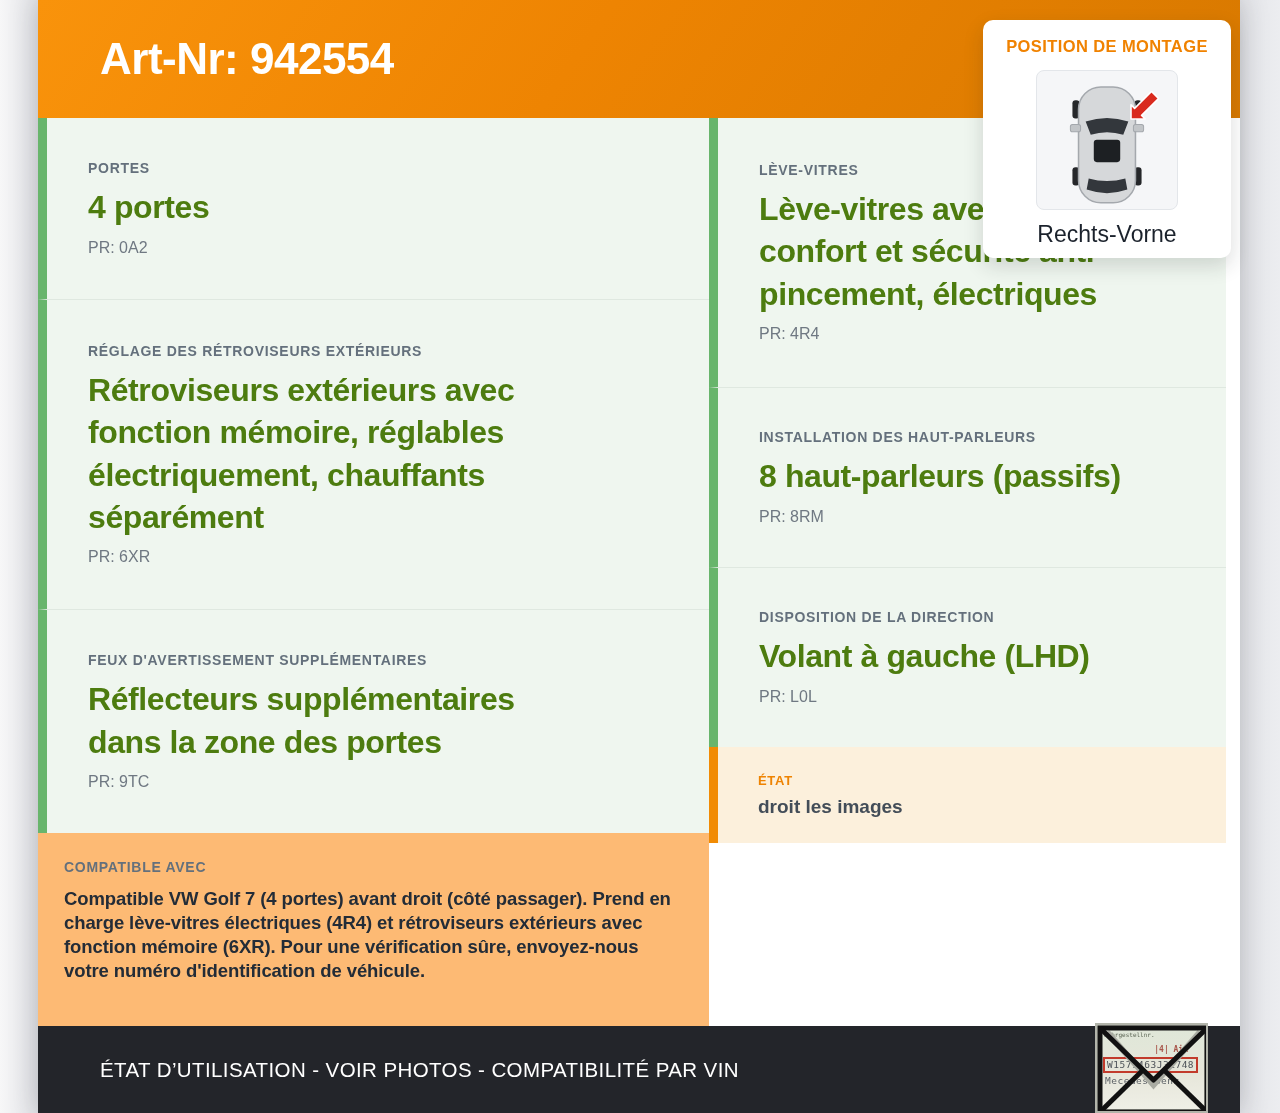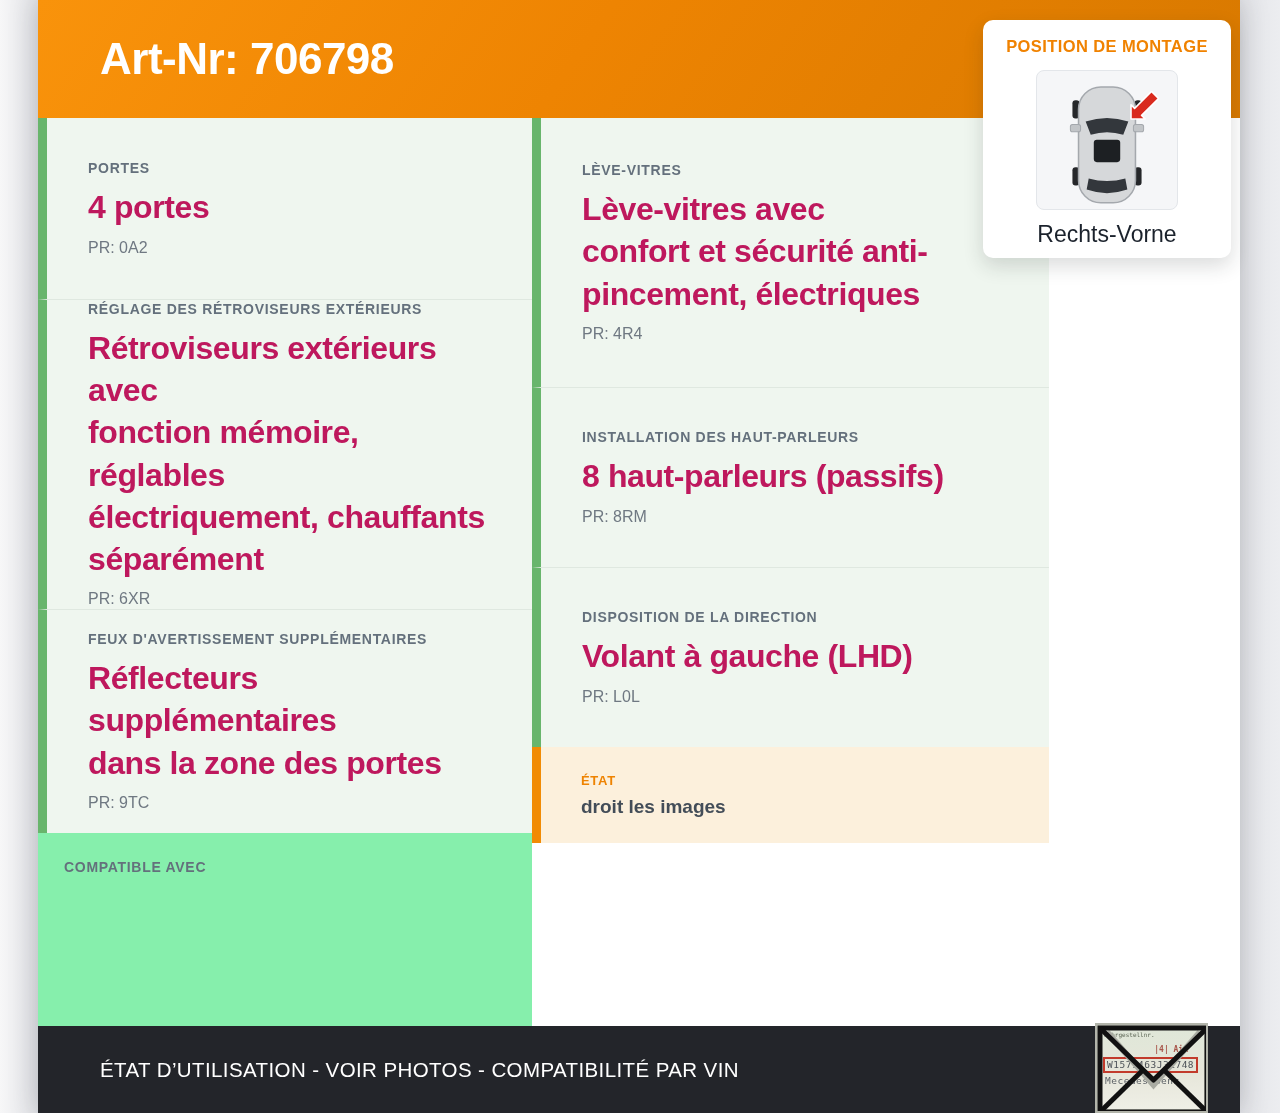--- a/index.html
+++ b/index.html
@@ -17,47 +17,47 @@
   .header{
     height:118px;display:flex;align-items:center;padding-left:62px;box-sizing:border-box;
     background:linear-gradient(125deg,#f9930b 0%,#ee8402 45%,#d87900 100%);
   }
   .header h1{
     margin:0;font-size:44px;font-weight:700;color:#ffffff;letter-spacing:-.5px;
   }
   
   .columns{display:flex;height:908px;background:#fff;}
   .col{display:flex;flex-direction:column;box-sizing:border-box;}
-  .col-left{width:494px;}
+  .col-left{width:671px;}
   .col-right{width:517px;}
   .card{
     box-sizing:border-box;background:#eff6ef;border-left:9px solid #68b56c;
     padding:0 44px 0 41px;display:flex;flex-direction:column;justify-content:center;
   }
   .card + .card{border-top:1px solid #dfe8e0;}
   .card-label{
     font-size:14px;font-weight:700;color:#64707c;letter-spacing:.7px;
   }
   .card-title{
-    margin-top:10px;font-size:32px;font-weight:700;color:#be185d;
+    margin-top:10px;font-size:32px;font-weight:700;color:#4d7c0f;
     line-height:1.32;letter-spacing:-.4px;white-space:pre-line;
   }
   .card-pr{margin-top:10px;font-size:16px;color:#6f7882;}
   .h181{height:181px}.h310{height:310px}.h224{height:224px}
   .h269{height:269px}.h180{height:180px}
   
   .card-etat{
     box-sizing:border-box;height:96px;background:#fcf0dc;border-left:9px solid #f18b04;
     padding:0 44px 0 40px;display:flex;flex-direction:column;justify-content:center;
   }
   .etat-label{font-size:13px;font-weight:700;color:#ee8302;letter-spacing:.7px;}
   .etat-text{margin-top:8px;font-size:19px;font-weight:700;color:#434d58;}
   
   .compat{
-    box-sizing:border-box;flex:1;background:#86efac;padding:26px 28px 0 26px;
+    box-sizing:border-box;flex:1;background:#fdba74;padding:26px 28px 0 26px;
   }
   .compat-label{font-size:14px;font-weight:700;color:#64707c;letter-spacing:.7px;}
   .compat-text{
     margin-top:12px;font-size:18.5px;font-weight:700;color:#232c37;line-height:1.3;
     letter-spacing:-.1px;
   }
   
   .footer{
     position:absolute;left:0;bottom:0;width:100%;height:87px;background:#23252a;
     display:flex;align-items:center;padding-left:62px;box-sizing:border-box;
@@ -92,21 +92,21 @@
   .vin-box{border:2px solid #c23b2c;padding:0 2px 1px 2px;display:inline-block;}
   .brand-row{position:absolute;left:6px;top:48px;font-size:9.5px;color:#5c6166;letter-spacing:.5px;}
   .env-svg{position:absolute;inset:0;}
 </style>
 </head>
 <body>
 
 <div class="content">
 
   <div class="header">
-    <h1>Art-Nr: 706798</h1>
+    <h1>Art-Nr: 942554</h1>
   </div>
 
   <div class="columns">
 
     <div class="col col-left">
       <div class="card h181">
         <div class="card-label">PORTES</div>
         <div class="card-title">4 portes</div>
         <div class="card-pr">PR: 0A2</div>
       </div>
@@ -119,20 +119,21 @@
         <div class="card-pr">PR: 6XR</div>
       </div>
       <div class="card h224">
         <div class="card-label">FEUX D'AVERTISSEMENT SUPPLÉMENTAIRES</div>
         <div class="card-title">Réflecteurs supplémentaires
 dans la zone des portes</div>
         <div class="card-pr">PR: 9TC</div>
       </div>
       <div class="compat">
         <div class="compat-label">COMPATIBLE AVEC</div>
+        <div class="compat-text">Compatible VW Golf 7 (4 portes) avant droit (côté passager). Prend en charge lève-vitres électriques (4R4) et rétroviseurs extérieurs avec fonction mémoire (6XR). Pour une vérification sûre, envoyez-nous votre numéro d'identification de véhicule.</div>
       </div>
     </div>
 
     <div class="col col-right">
       <div class="card h269">
         <div class="card-label">LÈVE-VITRES</div>
         <div class="card-title">Lève-vitres avec
 confort et sécurité anti-
 pincement, électriques</div>
         <div class="card-pr">PR: 4R4</div>

